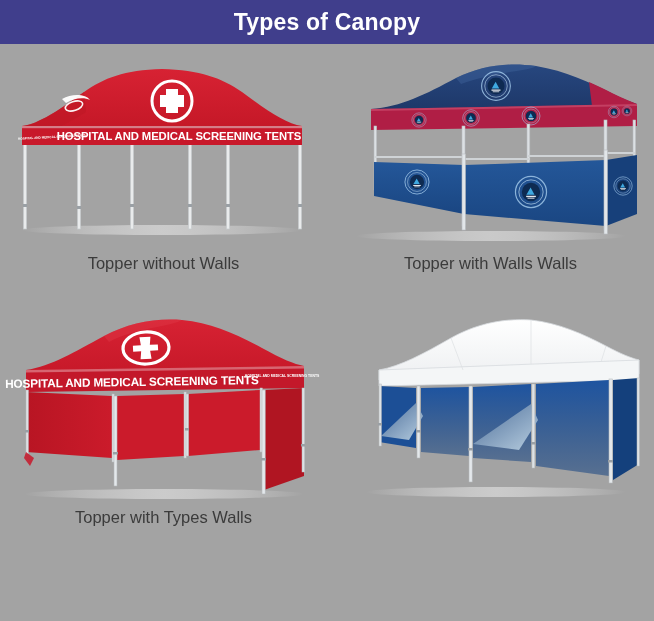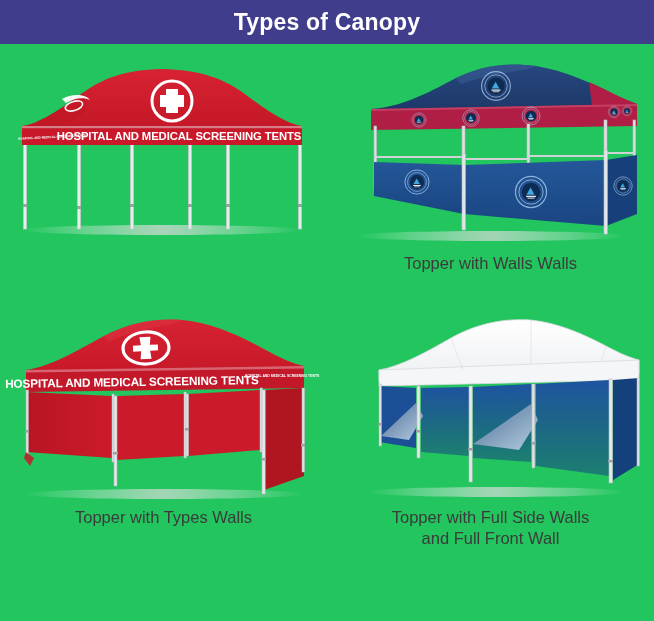--- a/index.html
+++ b/index.html
@@ -3,21 +3,21 @@
 <meta charset="utf-8">
 <style>
   * { box-sizing: border-box; margin: 0; padding: 0; }
   html, body {
     width: 654px;
     height: 621px;
     background: #ffffff;
     font-family: "Liberation Sans", sans-serif;
     overflow: hidden;
   }
-  .page { position: relative; width: 654px; height: 621px; background: #22c55e; }
+  .page { position: relative; width: 654px; height: 621px; background: #a3a3a3; }
 
   .header {
     width: 654px;
     height: 44px;
     background: #403E8C;
     display: flex;
     align-items: center;
     justify-content: center;
   }
   .header-title {
@@ -114,20 +114,21 @@
           <circle cx="168" cy="47" r="20" fill="none" stroke="#ffffff" stroke-width="3"></circle>
           <path d="M 162 35 h 12 v 6 h 6 v 12 h -6 v 6 h -12 v -6 h -6 v -12 h 6 z" fill="#ffffff"></path>
         </g>
 
         <g opacity="0.95">
           <path d="M 58 45 C 68 39 82 40 86 46 C 80 43 70 44 62 49 Z" fill="#ffffff"></path>
           <ellipse cx="70" cy="52" rx="9" ry="4.5" fill="none" stroke="#ffffff" stroke-width="1.6" transform="rotate(-18 70 52)"></ellipse>
         </g>
       </svg>
 
+      <div class="caption">Topper without Walls</div>
     </div>
 
     <div class="cell">
       <svg class="art" viewBox="0 0 320 195">
         <defs>
           <linearGradient id="g2navy" x1="0" y1="0" x2="0" y2="1">
             <stop offset="0" stop-color="#27477F"></stop>
             <stop offset="1" stop-color="#1A3260"></stop>
           </linearGradient>
           <linearGradient id="g2blue" x1="0" y1="0" x2="0" y2="1">
@@ -327,20 +328,16 @@
           <rect x="278" y="71" width="3.4" height="104" fill="#E4E8EB" stroke="#B6BABD" stroke-width="0.6"></rect>
           <rect x="306" y="70" width="2.4" height="88" fill="#DEE2E5" stroke="#B6BABD" stroke-width="0.5"></rect>
           <rect x="47" y="115" width="4" height="2.5" fill="#9AA0A5"></rect>
           <rect x="85" y="122" width="4.5" height="2.5" fill="#9AA0A5"></rect>
           <rect x="137" y="140" width="5" height="2.5" fill="#9AA0A5"></rect>
           <rect x="200" y="134" width="4.5" height="2.5" fill="#9AA0A5"></rect>
           <rect x="277" y="152" width="5" height="2.5" fill="#9AA0A5"></rect>
         </g>
       </svg>
 
-      <div class="caption">
-        <span>Topper with Full Side Walls</span><br>
-        <span>and Full Front Wall</span>
-      </div>
     </div>
 
   </div>
 </div>
 
 </body></html>

